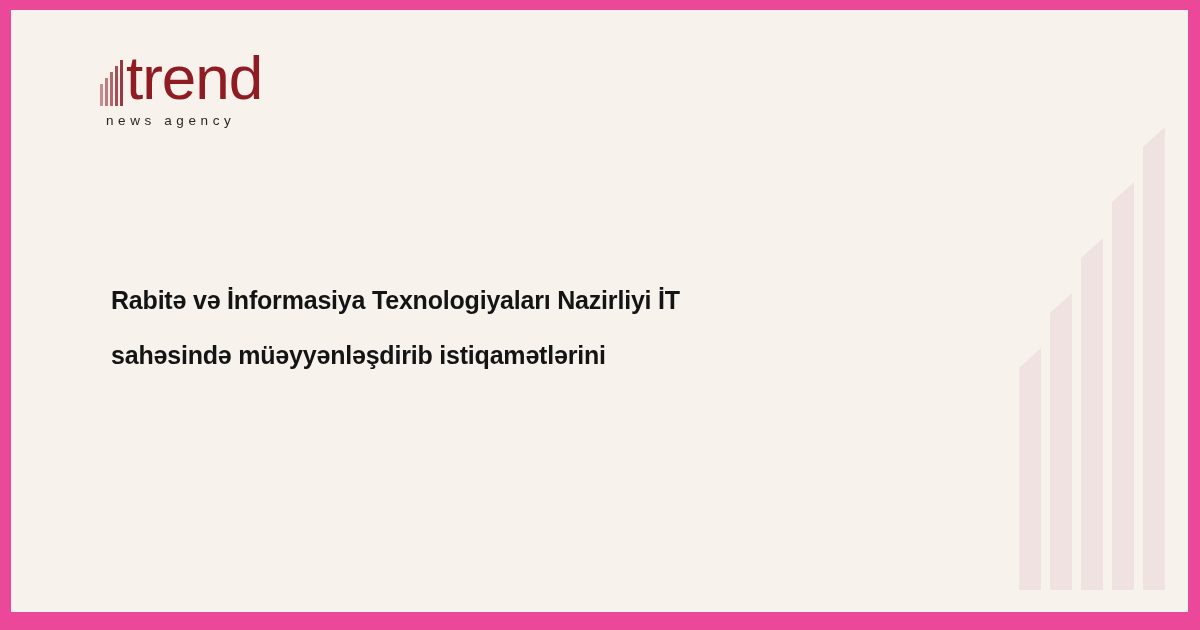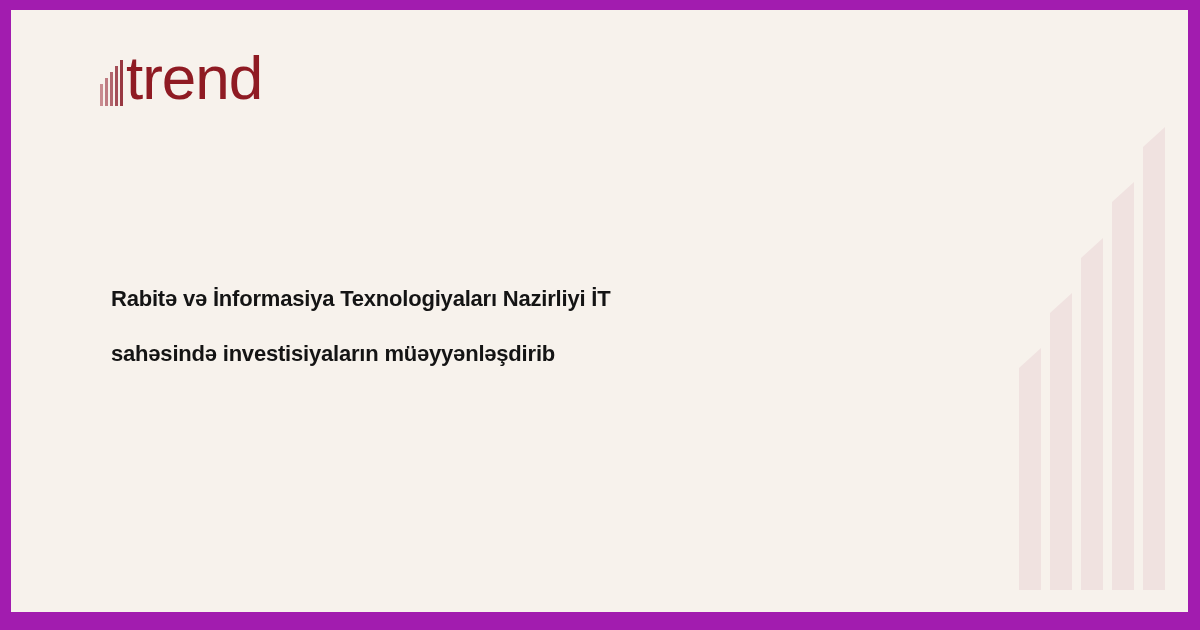--- a/index.html
+++ b/index.html
@@ -12,21 +12,21 @@
     overflow: hidden;
     font-family: "Liberation Sans", sans-serif;
     background: #8B0A12;
   }
 
   .card {
     position: relative;
     box-sizing: border-box;
     width: 1200px;
     height: 630px;
-    background: #a21caf;
+    background: #ec4899;
     padding: 10px 12px 18px 11px;
   }
 
   .canvas {
     position: relative;
     width: 100%;
     height: 100%;
     background: #F7F2EC;
     overflow: hidden;
   }
@@ -113,21 +113,21 @@
     color: #2A2622;
   }
 
   
   .headline {
     position: absolute;
     left: 100px;
     top: 246px;
     width: 900px;
     font-family: "Liberation Sans", sans-serif;
-    font-size: 22px;
+    font-size: 25px;
     font-weight: 700;
     line-height: 55px;
     letter-spacing: -0.2px;
     color: #141414;
   }
   .headline .ln { display: block; white-space: nowrap; }
 </style>
 </head>
 <body>
 
@@ -156,21 +156,22 @@
       <div class="logo-mark">
         <span class="logo-bars">
           <i></i>
             <i></i>
             <i></i>
             <i></i>
             <i></i>
         </span>
         <span class="logo-word">trend</span>
       </div>
+      <div class="logo-sub">news agency</div>
     </div>
 
     <h1 class="headline">
       <span class="ln">Rabitə və İnformasiya Texnologiyaları Nazirliyi İT</span>
-      <span class="ln">sahəsində investisiyaların müəyyənləşdirib</span>
+      <span class="ln">sahəsində müəyyənləşdirib istiqamətlərini</span>
     </h1>
 
   </div>
 </div>
 
 </body></html>

